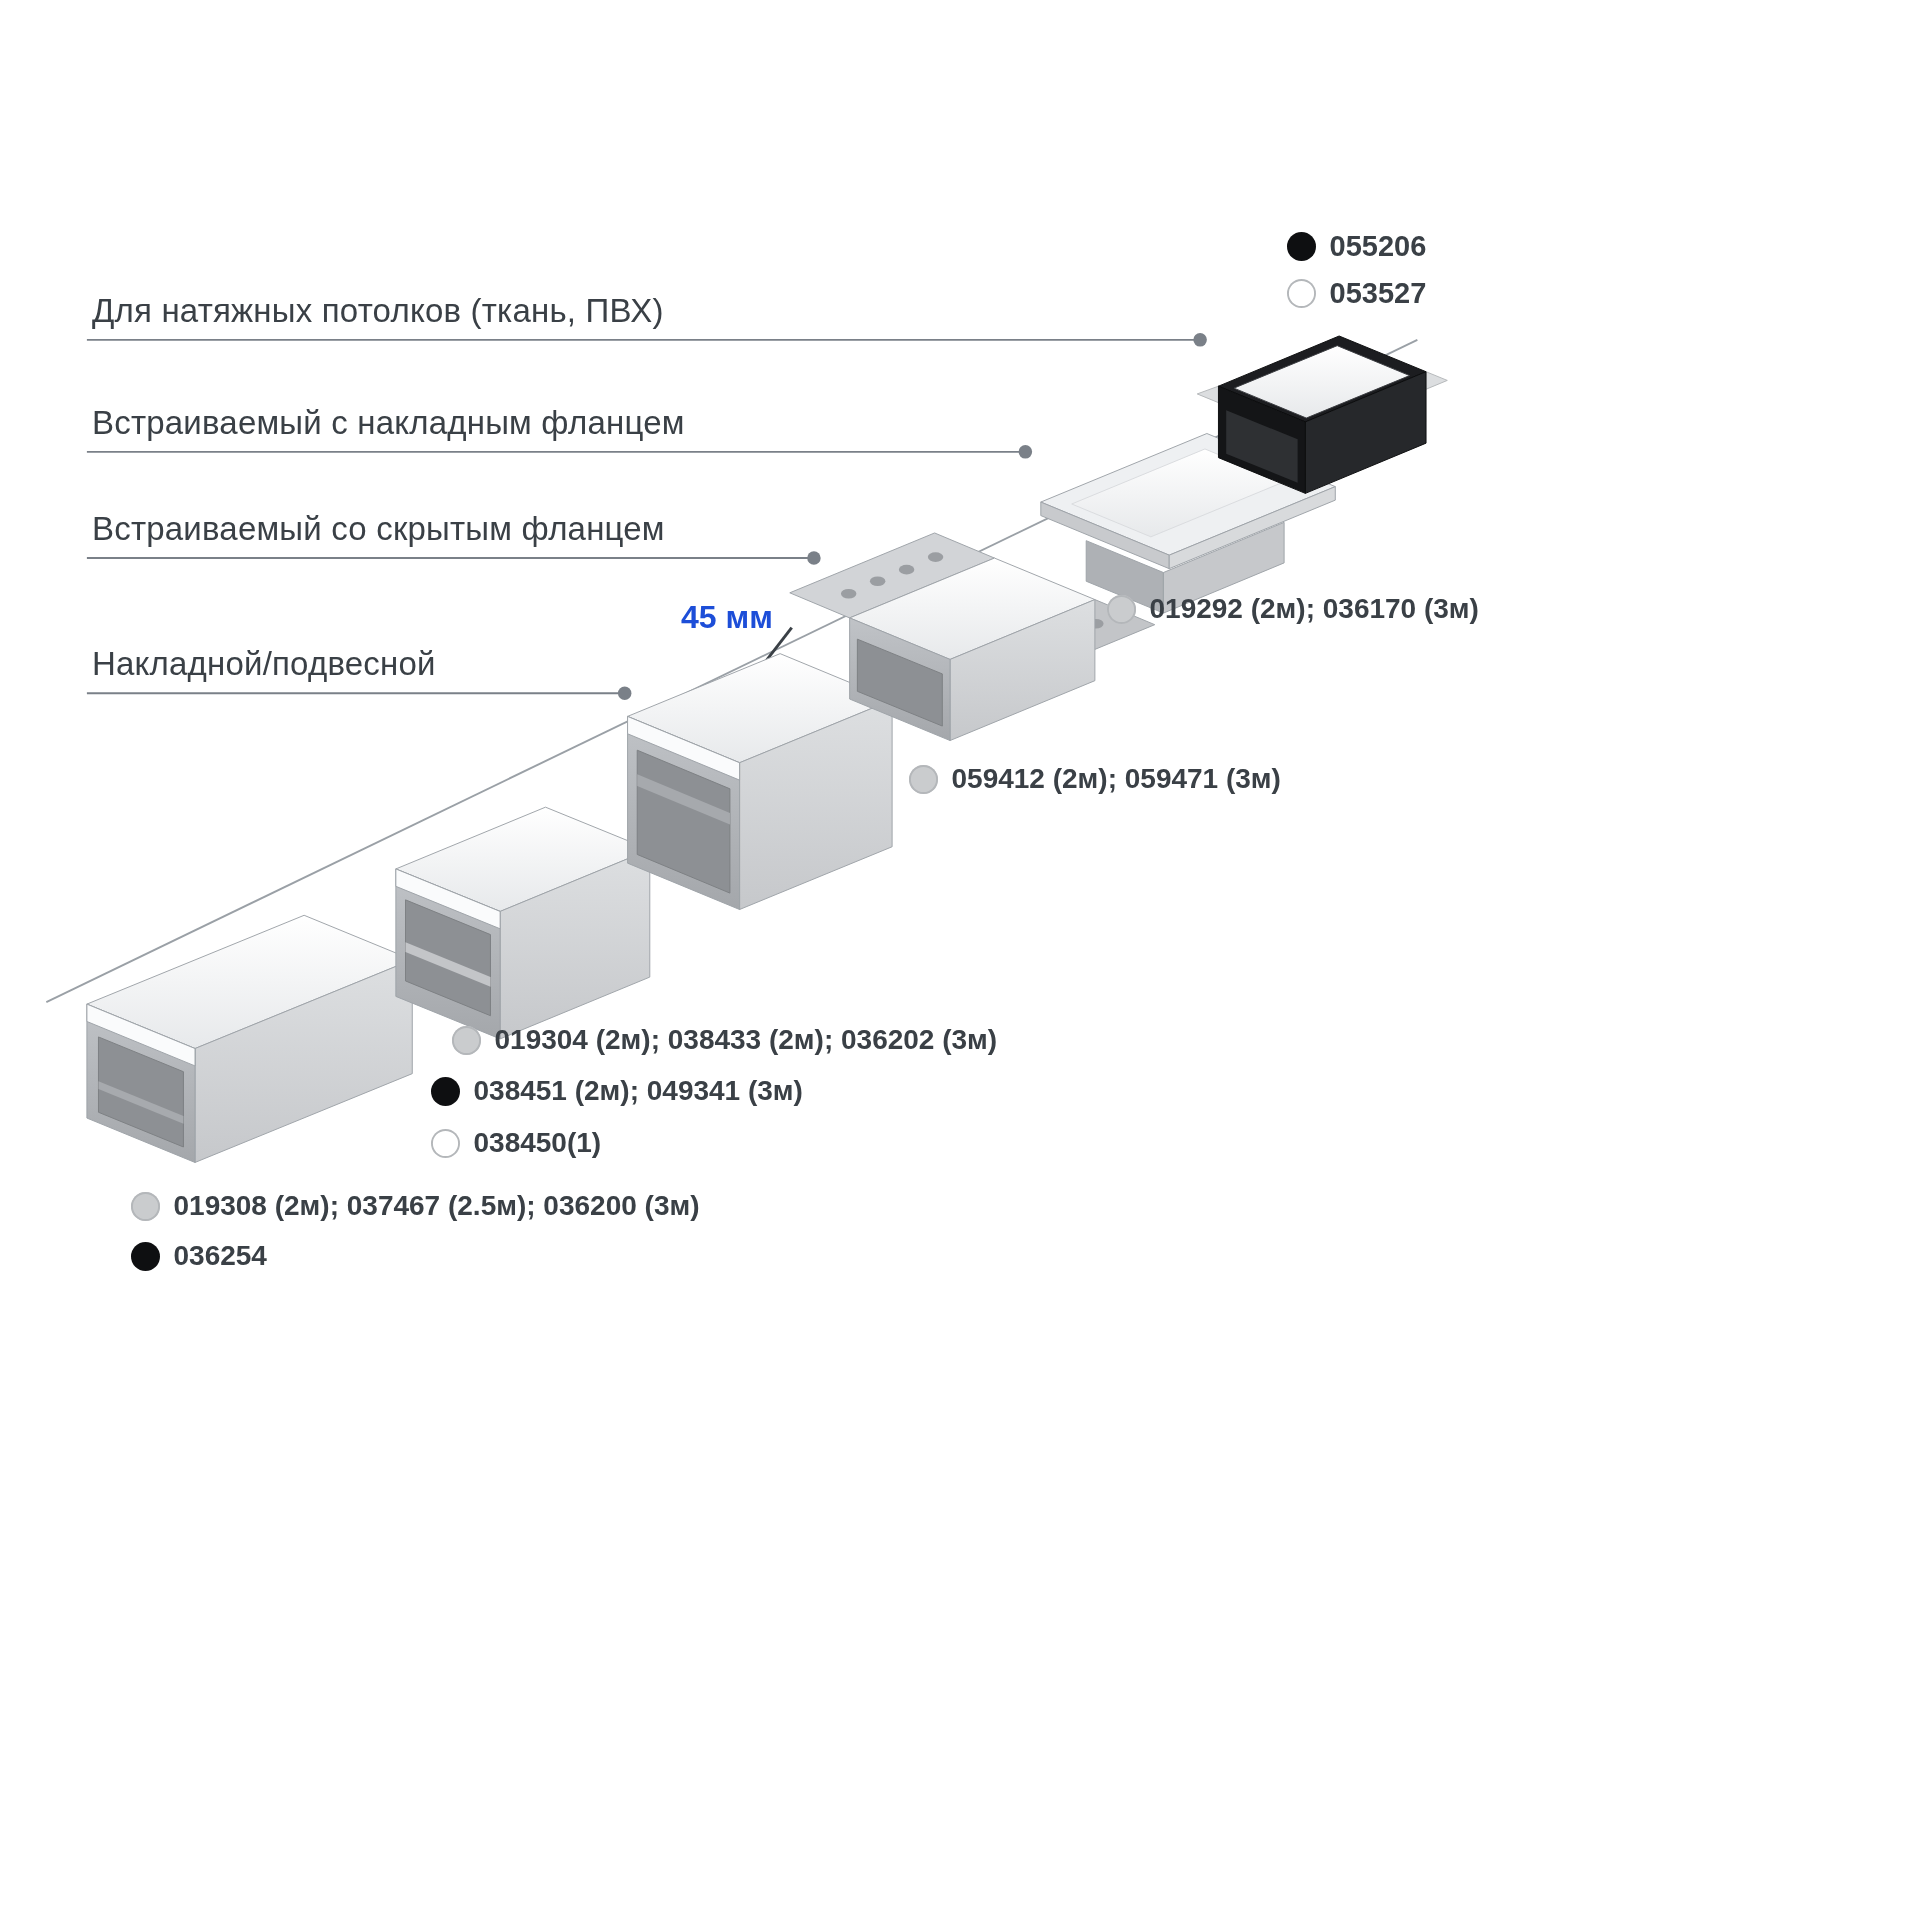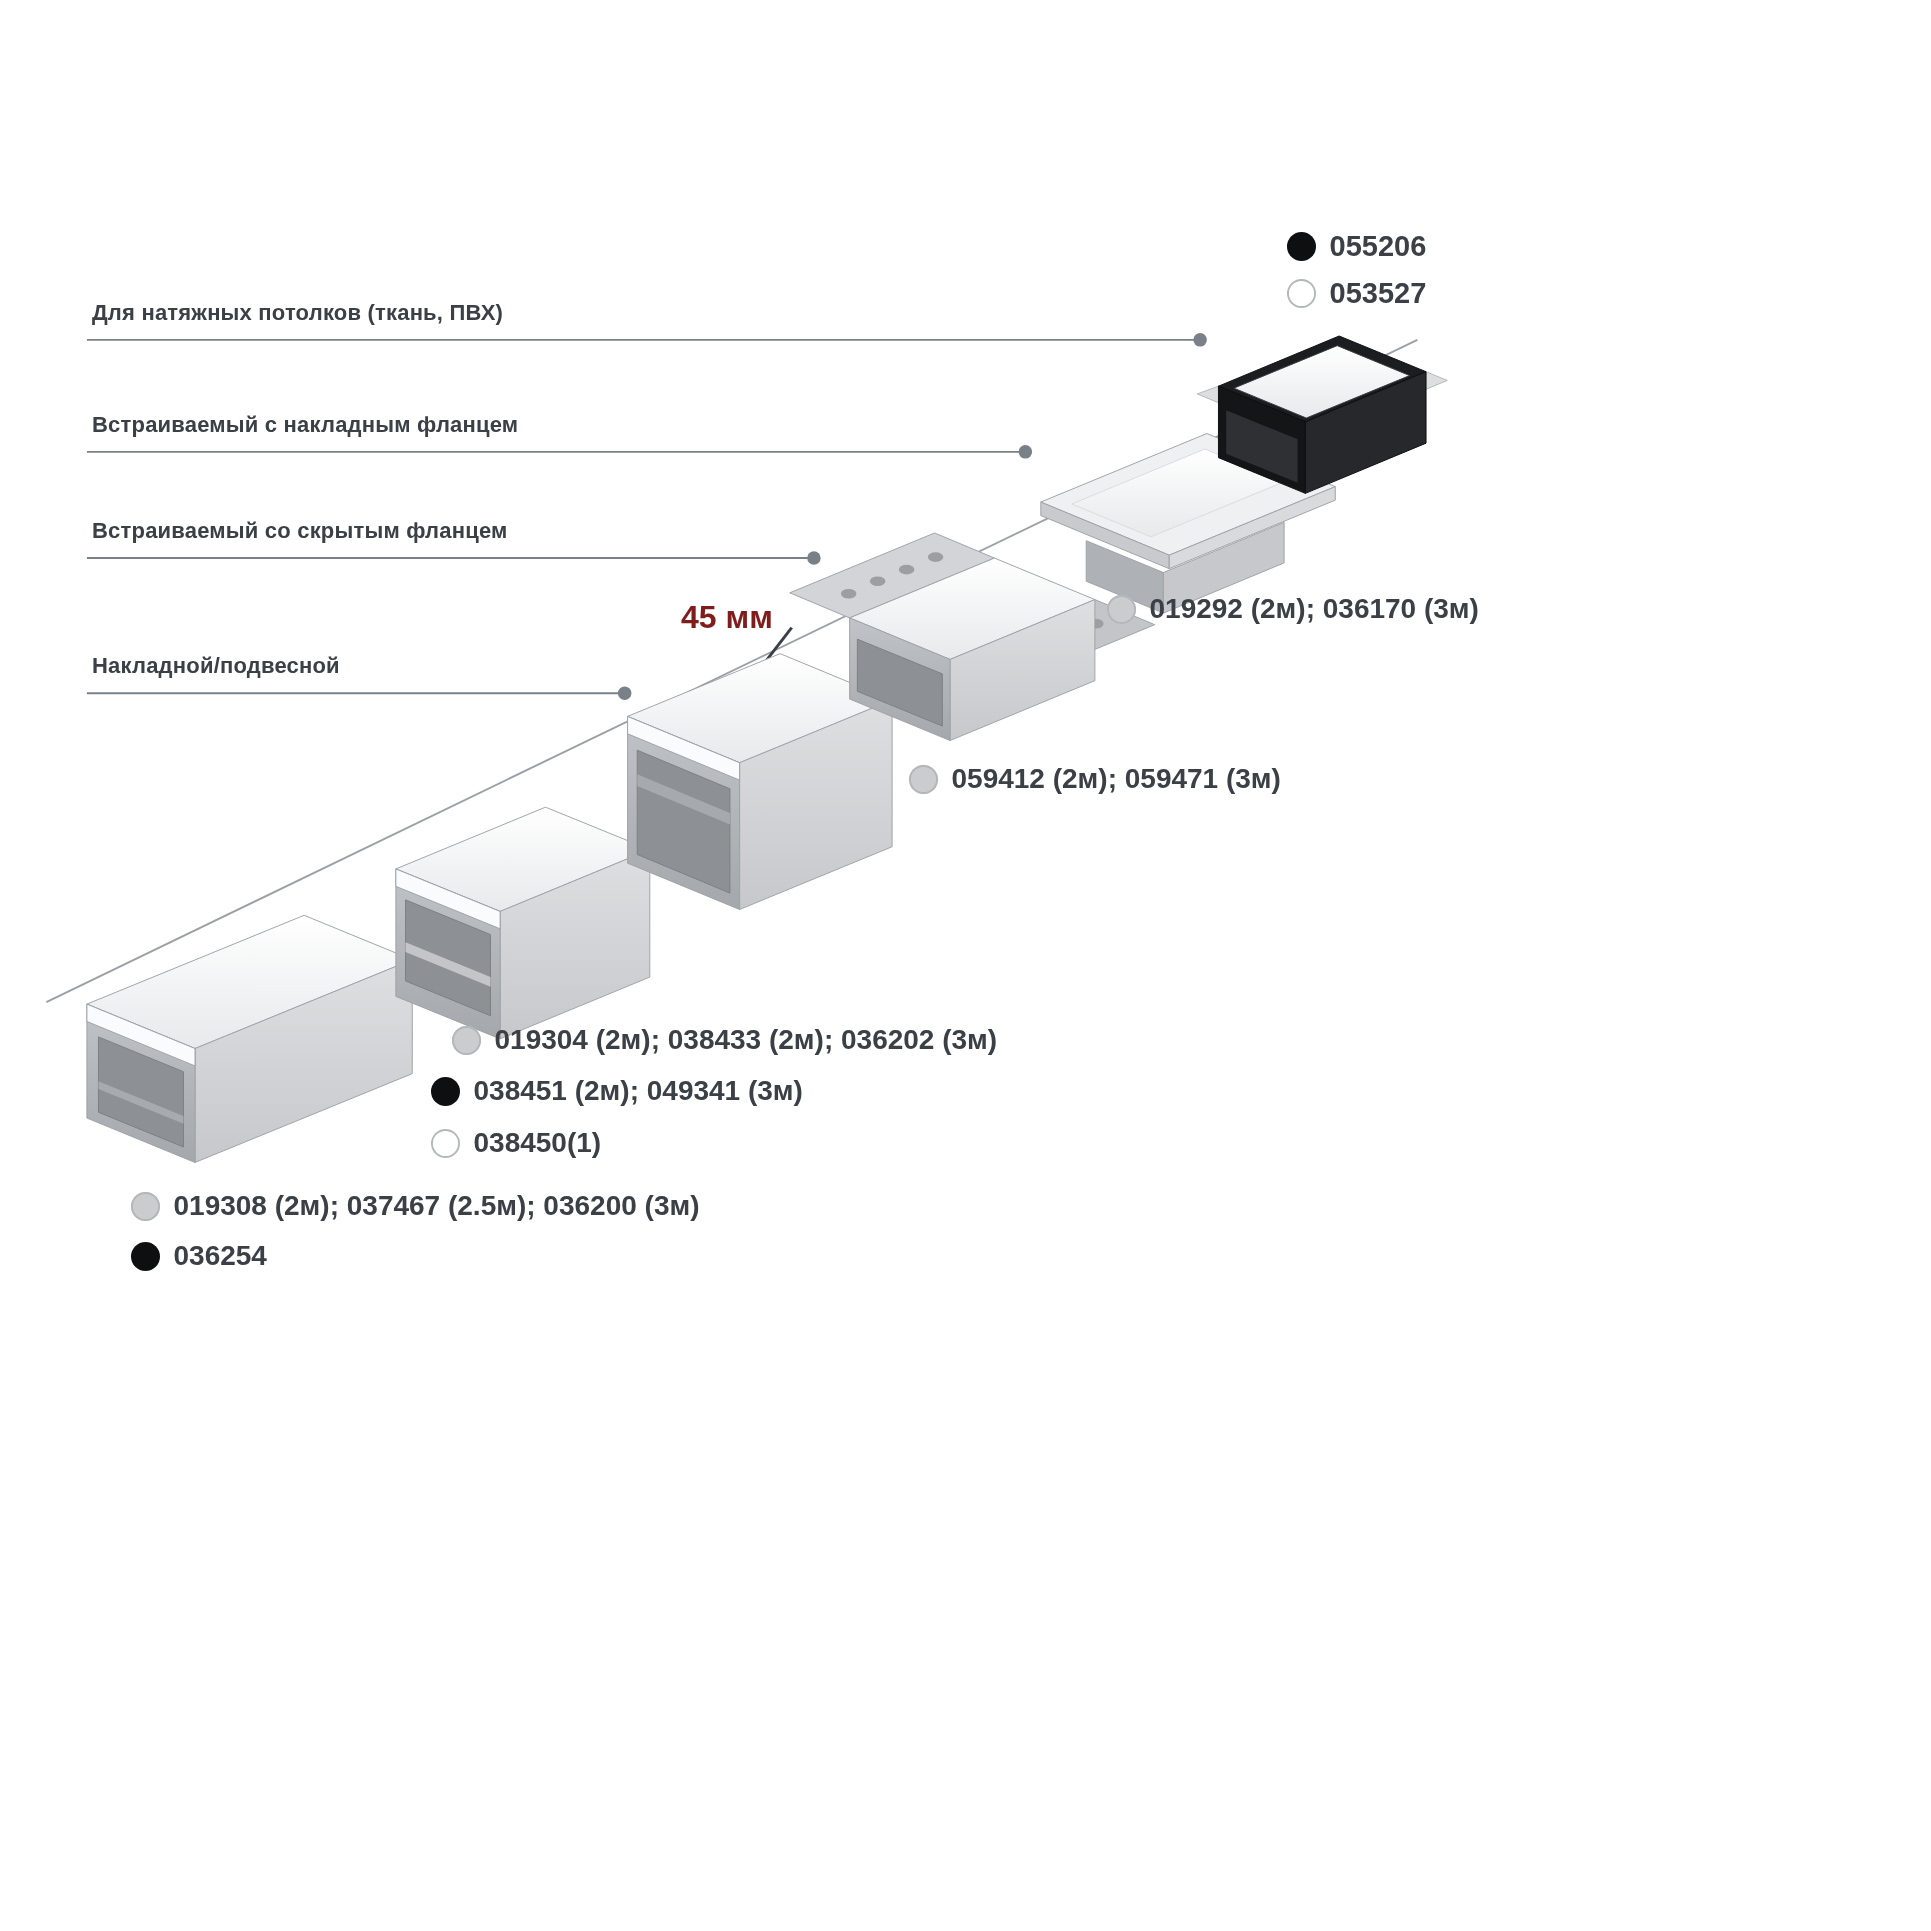--- a/index.html
+++ b/index.html
@@ -6,37 +6,37 @@
   .canvas{
     position:relative;
     width:1801px;height:1931px;
     background:#ffffff;
     font-family:"Liberation Sans", sans-serif;
     overflow:hidden;
   }
   svg.scene{position:absolute;left:0;top:0;}
   .cat-label{
     position:absolute;
-    font-size:22px;font-weight:700;color:#3a4046;
-    white-space:nowrap;letter-spacing:0.2px;margin-top:8px;
+    font-size:33px;font-weight:400;color:#3a4046;
+    white-space:nowrap;letter-spacing:0.2px;
   }
   .code-row{
     position:absolute;display:flex;align-items:center;gap:13.5px;
     font-size:28px;font-weight:700;color:#3a4046;white-space:nowrap;
   }
   .legend-row{
     position:absolute;display:flex;align-items:center;gap:13.5px;
     font-size:29px;font-weight:700;color:#3a4046;white-space:nowrap;
   }
   .dot{width:29px;height:29px;border-radius:50%;flex:none;}
   .dot[data-dot="gray"]{background:#caccce;box-shadow:inset 0 0 0 1.9px #b4b7ba;}
   .dot[data-dot="black"]{background:#0e0f11;}
   .dot[data-dot="white"]{background:#ffffff;box-shadow:inset 0 0 0 1.9px #b4b7ba;}
   .dim-label{
-    position:absolute;font-size:32px;font-weight:700;color:#7f1d1d;white-space:nowrap;
+    position:absolute;font-size:32px;font-weight:700;color:#1d4ed8;white-space:nowrap;
   }
 </style>
 </head>
 <body>
 
 <div class="canvas">
 
   <svg class="scene" width="1931" height="1931" viewBox="0 0 2000 2000">
     <defs>
       <linearGradient id="gDiff" x1="0" y1="0" x2="0" y2="1">

